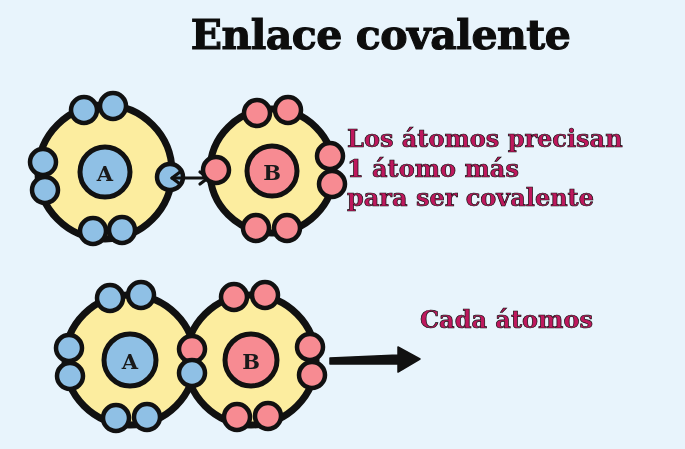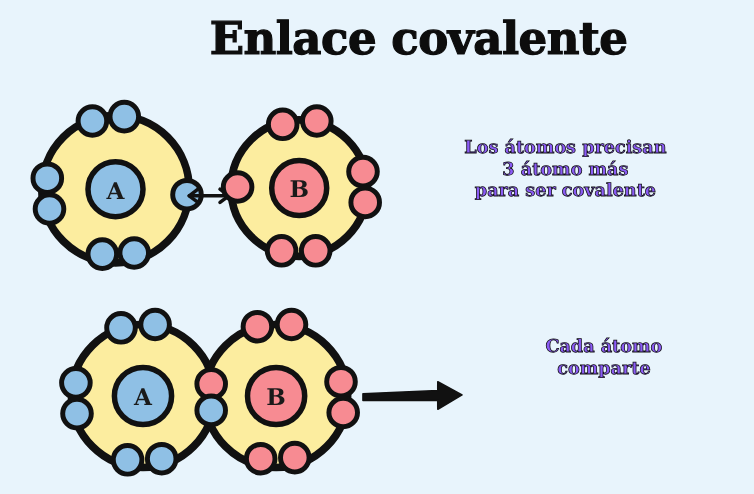--- a/index.html
+++ b/index.html
@@ -22,25 +22,25 @@
     font-size:41px;
     letter-spacing:-0.5px;
     color:#0d0d0d;
     line-height:1.05;
     margin-left:38px;
     -webkit-text-stroke:1.1px #0d0d0d;
   }
 
   .caption{
     position:absolute;
-    text-align:center;
+    text-align:left;
     font-family:"DejaVu Serif", serif;
     font-weight:700;
-    color:#8b5cf6;
-    font-size:16px;
+    color:#be185d;
+    font-size:24px;
     line-height:1.23;
     -webkit-text-stroke:0.7px #0d0d0d;
   }
   #caption-top{left:347px;top:124px;width:334px;}
   #caption-bottom{left:420px;top:305px;width:258px;}
   .caption span{display:block;white-space:nowrap;}
 
   .nucleus-label{
     font-family:"DejaVu Serif", serif;
     font-weight:700;
@@ -129,22 +129,21 @@
     </g>
 
     <g>
       <path d="M330 358 L398 355 L398 347 L420 359 L398 372 L398 364 L330 364 Z" fill="#111111" stroke="#111111" stroke-width="1.5" stroke-linejoin="round"></path>
     </g>
 
   </svg>
 
   <div class="caption" id="caption-top">
     <span>Los átomos precisan</span>
-    <span>3 átomo más</span>
+    <span>1 átomo más</span>
     <span>para ser covalente</span>
   </div>
 
   <div class="caption" id="caption-bottom">
-    <span>Cada átomo</span>
-    <span>comparte</span>
+    <span>Cada átomos</span>
   </div>
 
 </div>
 
 </body></html>

